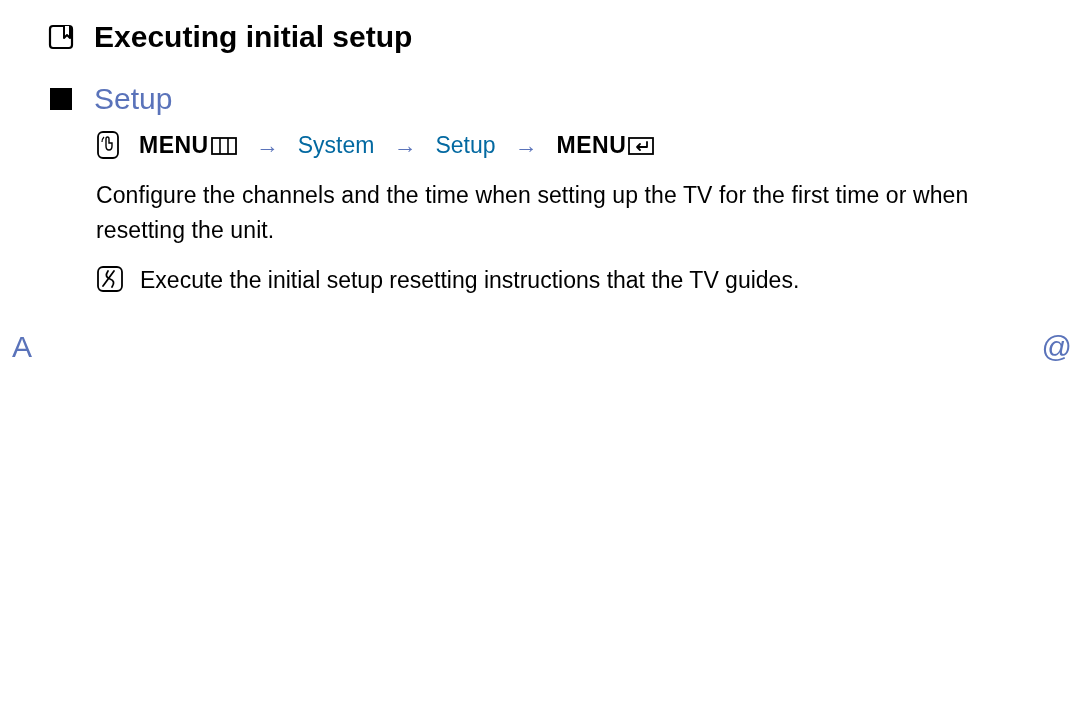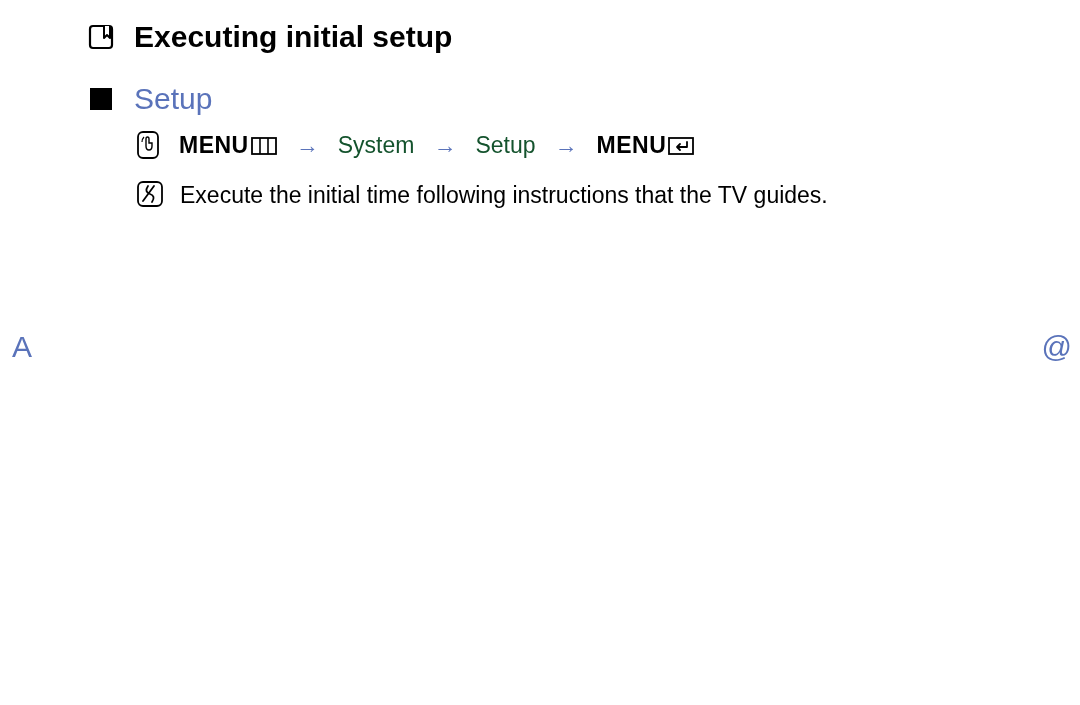--- a/index.html
+++ b/index.html
@@ -5,21 +5,21 @@
     * { margin: 0; padding: 0; box-sizing: border-box; }
     body {
       width: 1080px;
       height: 705px;
       background: #ffffff;
       font-family: Arial, Helvetica, sans-serif;
       color: #000;
       position: relative;
     }
     .page {
-      padding: 20px 40px 20px 88px;
+      padding: 20px 40px 20px 48px;
     }
     .title-row {
       display: flex;
       align-items: center;
       gap: 20px;
       margin-bottom: 28px;
     }
     .bookmark-icon {
       width: 26px;
       height: 26px;
@@ -71,21 +71,21 @@
       color: #000;
       letter-spacing: 0.5px;
     }
     .menu-icon {
       display: inline-block;
       vertical-align: middle;
       margin-left: 2px;
     }
     .menu-icon svg { display: block; }
     .arrow { color: #5a73ba; }
-    .nav-link { color: #14532d; }
+    .nav-link { color: #0369a1; }
     .enter-icon {
       display: inline-block;
       vertical-align: middle;
       margin-left: 2px;
     }
     .enter-icon svg { display: block; }
     .para {
       font-size: 23px;
       color: #000;
       line-height: 1.5;
@@ -158,27 +158,28 @@
       <span class="nav-link">Setup</span>
       <span class="arrow">→</span>
       <span class="nav-menu">
         <span>MENU</span><span class="enter-icon"><svg width="26" height="18" viewBox="0 0 26 18">
               <rect x="1" y="1" width="24" height="16" fill="none" stroke="#000" stroke-width="1.8"></rect>
               <path d="M19 5 L19 10 L9 10 M9 10 L12 7 M9 10 L12 13" fill="none" stroke="#000" stroke-width="1.8" stroke-linecap="round" stroke-linejoin="round"></path>
             </svg></span>
       </span>
     </div>
 
+    <p class="para">Configure the channels and the time when setting up the TV for the first time or when resetting the unit.</p>
 
     <div class="note-row">
       <span class="note-icon">
         <svg width="28" height="28" viewBox="0 0 28 28">
           <rect x="2" y="2" width="24" height="24" rx="5" fill="none" stroke="#000" stroke-width="1.8"></rect>
           <path d="M7 21 L18 6 M12 6 Q8 12 14 14 Q20 16 16 22" fill="none" stroke="#000" stroke-width="1.8" stroke-linecap="round"></path>
         </svg>
       </span>
-      <span class="note-text">Execute the initial time following instructions that the TV guides.</span>
+      <span class="note-text">Execute the initial setup resetting instructions that the TV guides.</span>
     </div>
   </div>
 </div>
 
 <span class="side-letter side-a">A</span>
 <span class="side-letter side-at">@</span>
 
 </body></html>

